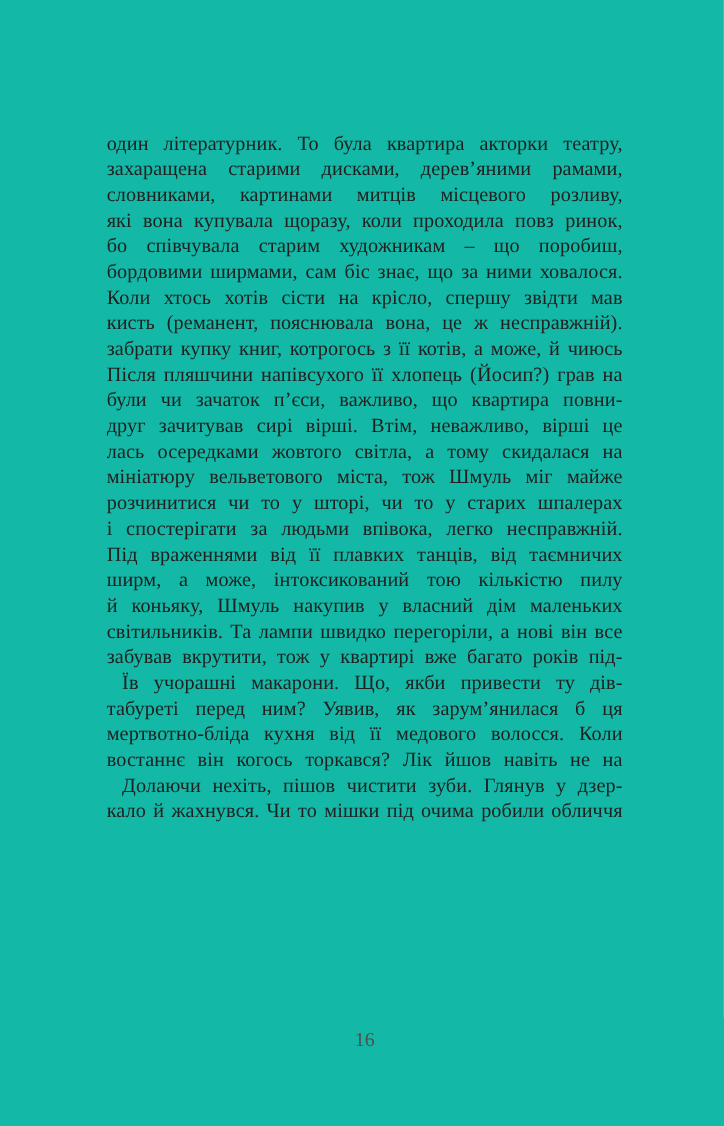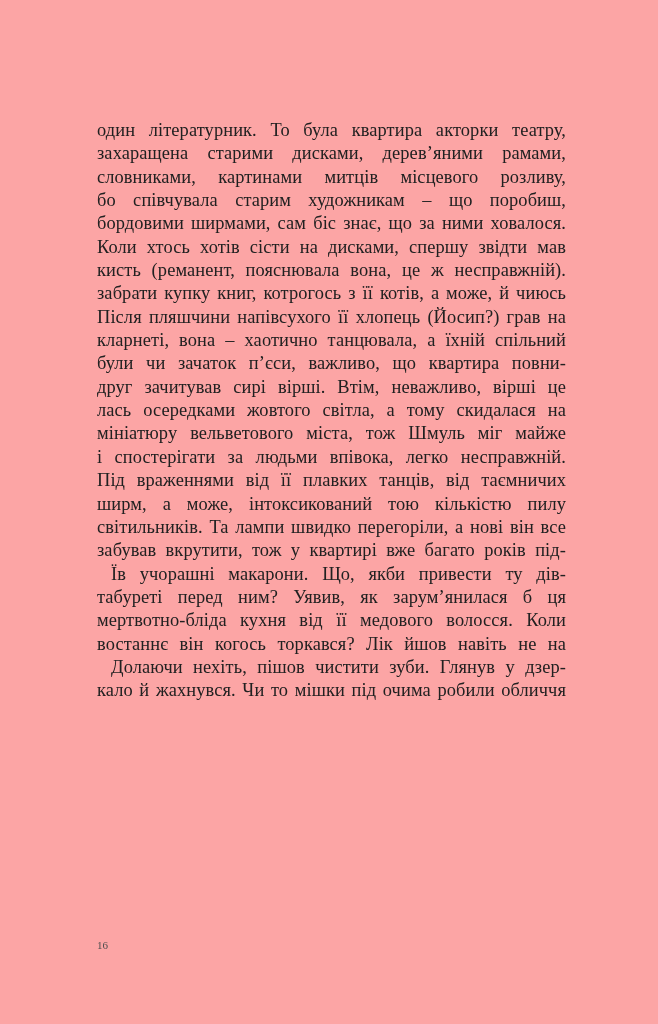--- a/index.html
+++ b/index.html
@@ -10,21 +10,21 @@
     width: 658px;
     height: 1024px;
     background: #ffffff;
     position: relative;
     overflow: hidden;
     font-family: "Liberation Serif", "DejaVu Serif", serif;
   }
   .page {
     position: absolute;
     inset: 0;
-    background: #fca5a5;
+    background: #14b8a6;
   }
   .text-block {
     position: absolute;
     left: 97px;
     top: 119px;
     width: 469px;
     color: #212121;
   }
   .line {
     height: 23.35px;
@@ -41,47 +41,49 @@
   .line.indent {
     text-indent: 14px;
   }
   .folio {
     position: absolute;
     top: 934px;
     left: 97px;
     width: 469px;
     height: 22px;
     line-height: 22px;
-    text-align: left;
-    font-size: 11px;
+    text-align: center;
+    font-size: 18px;
     color: #4e4e4e;
   }
 </style>
 </head>
 <body>
 
 <div class="page">
   <div class="text-block">
       <div class="line">один літературник. То була квартира акторки театру,</div>
       <div class="line">захаращена старими дисками, дерев’яними рамами,</div>
       <div class="line">словниками, картинами митців місцевого розливу,</div>
+      <div class="line">які вона купувала щоразу, коли проходила повз ринок,</div>
       <div class="line">бо співчувала старим художникам – що поробиш,</div>
       <div class="line">бордовими ширмами, сам біс знає, що за ними ховалося.</div>
-      <div class="line">Коли хтось хотів сісти на дисками, спершу звідти мав</div>
+      <div class="line">Коли хтось хотів сісти на крісло, спершу звідти мав</div>
       <div class="line">кисть (реманент, пояснювала вона, це ж несправжній).</div>
       <div class="line">забрати купку книг, котрогось з її котів, а може, й чиюсь</div>
       <div class="line">Після пляшчини напівсухого її хлопець (Йосип?) грав на</div>
-      <div class="line">кларнеті, вона – хаотично танцювала, а їхній спільний</div>
       <div class="line">були чи зачаток п’єси, важливо, що квартира повни-</div>
       <div class="line">друг зачитував сирі вірші. Втім, неважливо, вірші це</div>
       <div class="line">лась осередками жовтого світла, а тому скидалася на</div>
       <div class="line">мініатюру вельветового міста, тож Шмуль міг майже</div>
+      <div class="line">розчинитися чи то у шторі, чи то у старих шпалерах</div>
       <div class="line">і спостерігати за людьми впівока, легко несправжній.</div>
       <div class="line">Під враженнями від її плавких танців, від таємничих</div>
       <div class="line">ширм, а може, інтоксикований тою кількістю пилу</div>
+      <div class="line">й коньяку, Шмуль накупив у власний дім маленьких</div>
       <div class="line">світильників. Та лампи швидко перегоріли, а нові він все</div>
       <div class="line">забував вкрутити, тож у квартирі вже багато років під-</div>
       <div class="line indent">Їв учорашні макарони. Що, якби привести ту дів-</div>
       <div class="line">табуреті перед ним? Уявив, як зарум’янилася б ця</div>
       <div class="line">мертвотно-бліда кухня від її медового волосся. Коли</div>
       <div class="line">востаннє він когось торкався? Лік йшов навіть не на</div>
       <div class="line indent">Долаючи нехіть, пішов чистити зуби. Глянув у дзер-</div>
       <div class="line">кало й жахнувся. Чи то мішки під очима робили обличчя</div>
     </div>
   <div class="folio">16</div>

